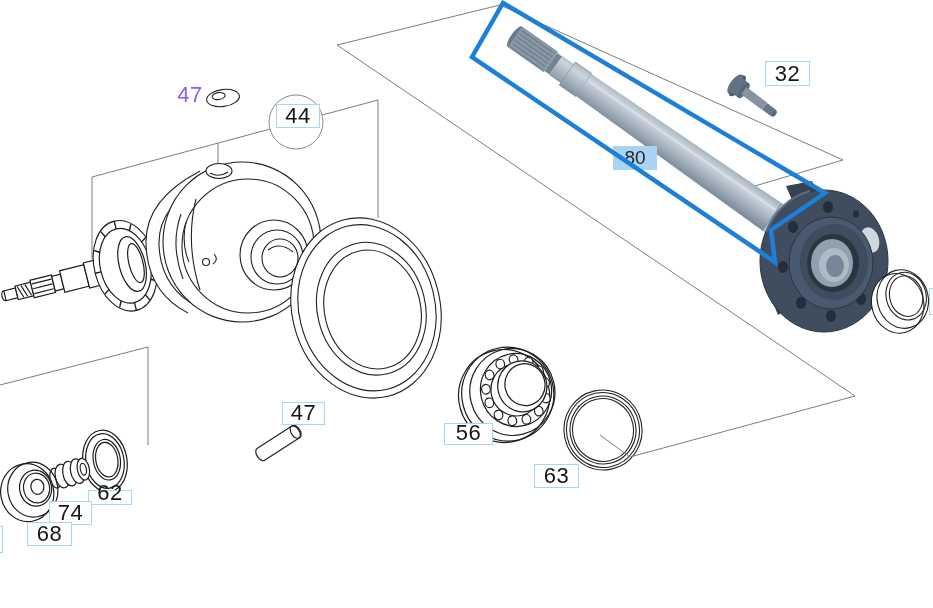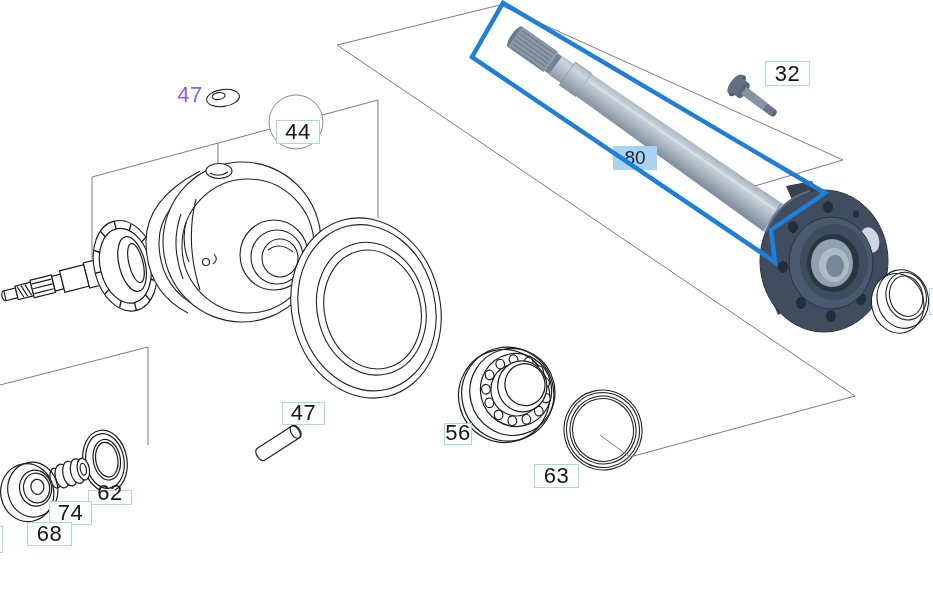--- a/index.html
+++ b/index.html
@@ -242,30 +242,30 @@
     <rect x="613" y="146" width="44" height="24" fill="#a9d3f1"></rect>
     <text x="635" y="164" text-anchor="middle" font-size="19" fill="#1c2531" font-family="Liberation Sans, sans-serif">80</text>
   </g>
 
   <path d="M503,3 L825,193 L771,230 L775,262 L472,57 Z" fill="none" stroke="#1d7fd8" stroke-width="4.5" stroke-linejoin="miter"></path>
 </svg>
 
 <div class="callout" style="left:765px;top:61px;width:45px;height:25px;">
       <span>32</span>
     </div>
-<div class="callout" style="left:276px;top:120px;width:44px;height:24px;">
+<div class="callout" style="left:276px;top:104px;width:44px;height:24px;">
       <span>44</span>
     </div>
 <div class="callout plain" style="left:174px;top:84px;width:32px;height:22px;">
       <span>47</span>
     </div>
 <div class="callout" style="left:282px;top:402px;width:43px;height:23px;">
       <span>47</span>
     </div>
-<div class="callout" style="left:444px;top:423px;width:28px;height:22px;">
+<div class="callout" style="left:444px;top:423px;width:49px;height:22px;">
       <span>56</span>
     </div>
 <div class="callout" style="left:534px;top:464px;width:45px;height:24px;">
       <span>63</span>
     </div>
 <div class="callout" style="left:88px;top:490px;width:44px;height:15px;">
       <span>62</span>
     </div>
 <div class="callout" style="left:49px;top:501px;width:43px;height:24px;">
       <span>74</span>

